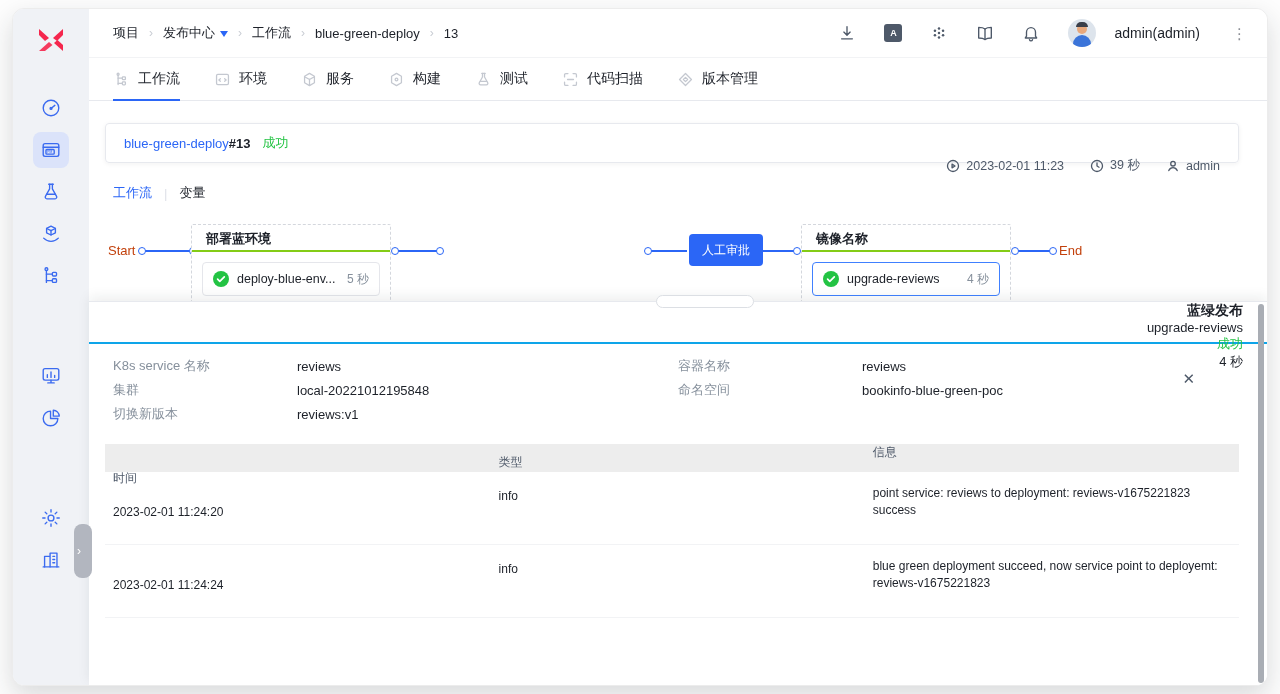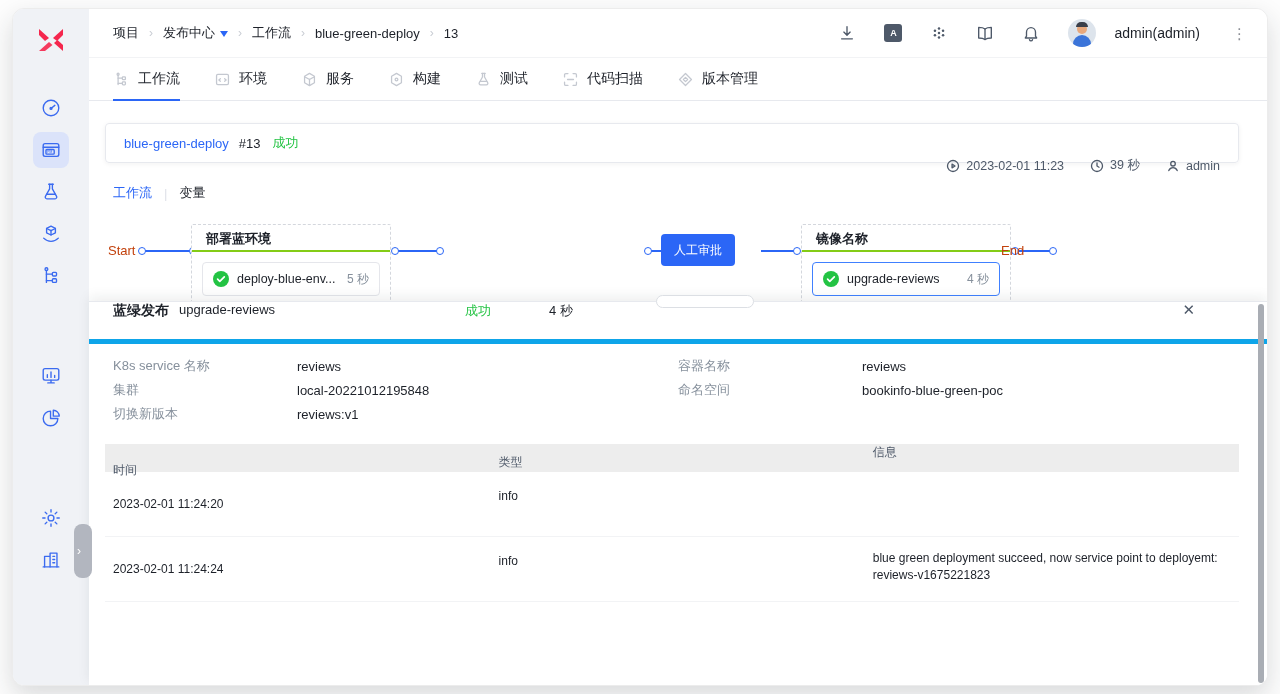--- a/index.html
+++ b/index.html
@@ -44,21 +44,21 @@
 
   .tabbar { height:44px; display:flex; align-items:stretch; gap:34px; padding:0 24px; border-bottom:1px solid #e7e9ee; border-top:1px solid #f2f3f5; }
   .tab { display:flex; align-items:center; gap:8px; font-size:14px; color:#1d2129; cursor:pointer; position:relative; }
   .tab svg { width:17px; height:17px; color:#c4c8d0; }
   .tab.active::after { content:""; position:absolute; left:0; right:0; bottom:-1px; height:2px; background:#2b66f6; }
 
   
   .run-card { margin:22px 28px 0 16px; height:40px; border:1px solid #e7e9ee; border-radius:4px;
     box-shadow:0 1px 5px rgba(31,35,41,.06); display:flex; align-items:center; padding:0 18px; font-size:13px; }
   .run-name { color:#2b66f6; cursor:pointer; }
-  .run-number { color:#1d2129; margin-left:10px; }
+  .run-number { color:#1d2129; margin-left:0;font-weight:bold; }
   .run-status { color:#23c343; margin-left:12px; }
   .run-meta { margin-left:auto; display:flex; align-items:center; gap:26px; color:#4e5969; font-size:12.5px;margin-top:45px; }
   .meta-item { display:flex; align-items:center; gap:6px; }
   .meta-item svg { width:14px; height:14px; }
 
   .subtabs { margin:21px 0 0 24px; display:flex; align-items:center; gap:12px; font-size:13px; }
   .subtab { color:#1d2129; cursor:pointer; }
   .subtab.active { color:#2b66f6; }
   .subtab-sep { color:#dfe2e8; }
 
@@ -85,37 +85,37 @@
   
   .drawer { position:absolute; left:76px; right:0; top:292px; bottom:0; background:#fff;
     border-top:1px solid #e7e9ee; box-shadow:0 -4px 12px rgba(31,35,41,.08); z-index:20; }
   .drawer-handle { position:absolute; left:-15px; top:222px; width:18px; height:54px; background:#b2b6bf;
     border-radius:8px; color:#fff; display:flex; align-items:center; justify-content:flex-start;
     padding-left:3px; font-size:12px; cursor:pointer; }
   .hscroll { position:absolute; left:567px; top:-7px; width:98px; height:13px; background:#fff;
     border:1px solid #dcdfe4; border-radius:7px; cursor:pointer; }
   .vscroll { position:absolute; right:3px; top:2px; bottom:2px; width:6px; background:#a9adb4; border-radius:3px; cursor:pointer; }
 
-  .drawer-head { height:42px; display:flex; align-items:flex-start; padding:0 24px; border-bottom:5px solid #0ea5e9; }
+  .drawer-head { height:42px; display:flex; align-items:flex-end; padding:0 24px; border-bottom:2px solid #0ea5e9;flex-direction:column; }
   .d-title { font-size:14px; font-weight:bold; color:#1d2129; }
   .d-task { font-size:13px; color:#1d2129; margin-left:10px; }
   .d-status { font-size:13px; color:#23c343; margin-left:190px; }
   .d-dur { font-size:13px; color:#1d2129; margin-left:58px; }
   .d-close { margin-left:auto; margin-right:48px; font-size:15px; color:#4e5969; cursor:pointer; line-height:1; }
 
   .details { display:grid; grid-template-columns:1fr 1fr; padding:10px 24px 6px; }
   .dcol { display:flex; flex-direction:column; }
   .drow { display:flex; height:24px; align-items:center; font-size:13px; }
   .dlabel { width:184px; color:#86909c; flex:none; }
   .dvalue { color:#1d2129; }
 
   .log-table { margin:12px 28px 0 16px; font-size:12px; }
   .lt-head { display:flex; background:#ededed; height:28px; line-height:28px; color:#4e5969; }
   .lt-row { display:flex; border-bottom:1px solid #f2f3f5; padding:13px 0; color:#1d2129; }
-  .c1 { width:34%; padding:12px 8px; }
+  .c1 { width:34%; padding:12px 8px;margin-top:8px; }
   .c2 { width:33%; padding:4px 8px; }
   .c3 { width:33%; padding:0 8px; line-height:17px; }
 
   svg.ln { fill:none; stroke:currentColor; stroke-width:1.5; stroke-linecap:round; stroke-linejoin:round; }
   svg.fl { fill:currentColor; stroke:none; }
 </style>
 </head>
 <body>
 
 <div class="window">
@@ -360,36 +360,36 @@
               <path d="M4.6 8.2l2.2 2.2 4.5-4.5" stroke="#fff" stroke-width="1.7" fill="none" stroke-linecap="round" stroke-linejoin="round"></path>
             </svg>
           <span class="task-name">deploy-blue-env...</span>
           <span class="task-dur">5 秒</span>
         </div>
       </div>
       <div class="conn dotL dotR" style="left:308px;width:41px"></div>
 
       <div class="conn dotL" style="left:561px;width:37px"></div>
 
-      <button class="approval-btn" style="left:572px">人工审批</button>
+      <button class="approval-btn" style="left:600px">人工审批</button>
       <div class="conn dotR" style="left:672px;width:34px"></div>
 
       <div class="stage" style="left:712px;width:210px">
         <div class="stage-title">镜像名称</div>
         <div class="task-card selected">
           <svg class="check" viewBox="0 0 16 16">
               <circle cx="8" cy="8" r="8" fill="#23c343"></circle>
               <path d="M4.6 8.2l2.2 2.2 4.5-4.5" stroke="#fff" stroke-width="1.7" fill="none" stroke-linecap="round" stroke-linejoin="round"></path>
             </svg>
           <span class="task-name">upgrade-reviews</span>
           <span class="task-dur">4 秒</span>
         </div>
       </div>
       <div class="conn dotL dotR" style="left:928px;width:34px"></div>
-      <span class="flow-label" style="left:912px">End</span>
+      <span class="flow-label" style="left:970px">End</span>
     </div>
   </div>
 
   <section class="drawer">
     <div class="drawer-handle">›</div>
     <div class="hscroll"></div>
     <div class="vscroll"></div>
 
     <div class="drawer-head">
       <span class="d-title">蓝绿发布</span>
@@ -428,20 +428,21 @@
 
     <div class="log-table">
       <div class="lt-head">
         <span class="c1">时间</span>
         <span class="c2">类型</span>
         <span class="c3">信息</span>
       </div>
       <div class="lt-row">
         <span class="c1">2023-02-01 11:24:20</span>
         <span class="c2">info</span>
+        <span class="c3">point service: reviews to deployment: reviews-v1675221823 success</span>
       </div>
       <div class="lt-row">
         <span class="c1">2023-02-01 11:24:24</span>
         <span class="c2">info</span>
         <span class="c3">blue green deployment succeed, now service point to deployemt: reviews-v1675221823</span>
       </div>
     </div>
   </section>
 
 </div>

